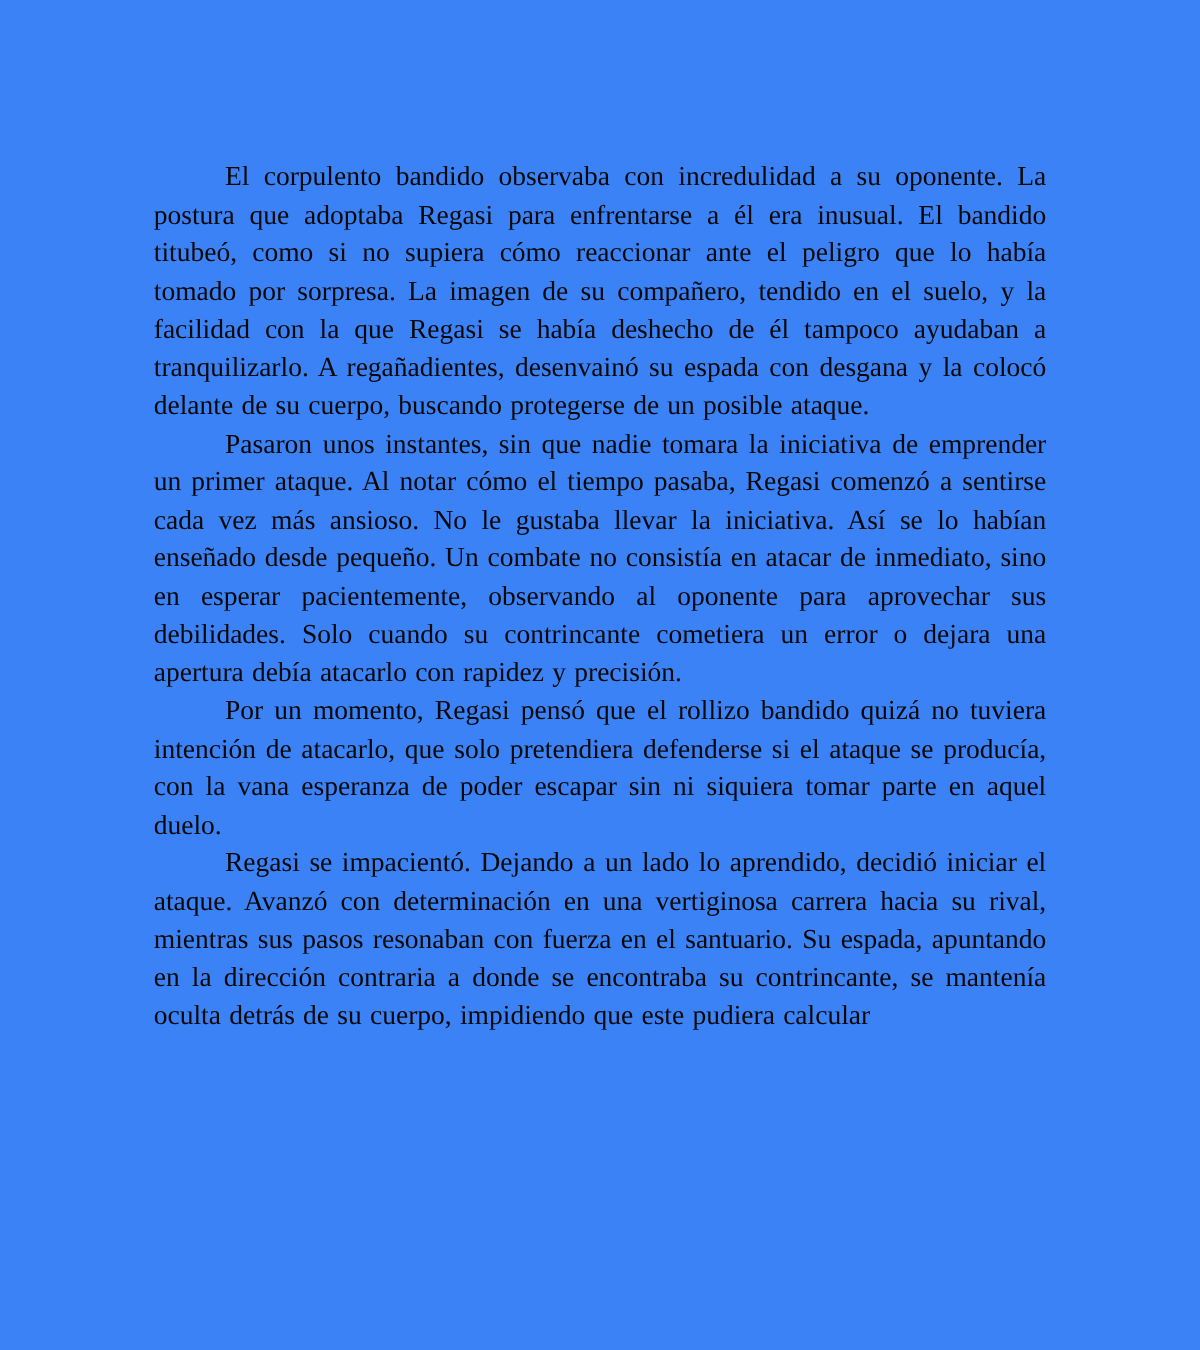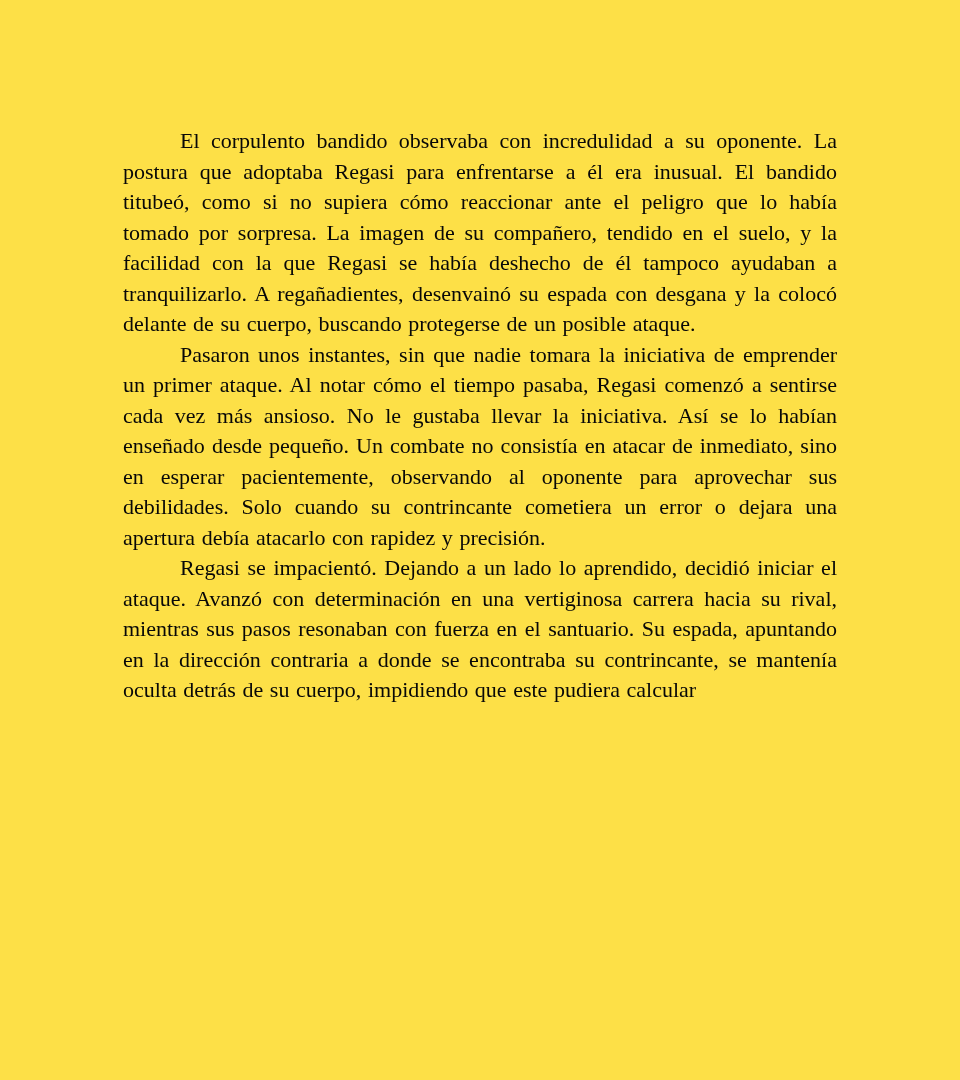--- a/index.html
+++ b/index.html
@@ -4,21 +4,21 @@
 <style>
   html, body {
     margin: 0;
     padding: 0;
     background: #ffffff;
   }
   .page {
     position: relative;
     width: 960px;
     height: 1080px;
-    background: #fde047;
+    background: #3b82f6;
     overflow: hidden;
     box-sizing: border-box;
   }
   .text-block {
     position: absolute;
     left: 123px;
     top: 126px;
     width: 714px;
     font-family: "Liberation Serif", "DejaVu Serif", serif;
     font-size: 22px;
@@ -34,15 +34,16 @@
     word-spacing: 0.05em;
   }
 </style>
 </head>
 <body>
 
 <div class="page">
   <div class="text-block">
     <p>El corpulento bandido observaba con incredulidad a su oponente. La postura que adoptaba Regasi para enfrentarse a él era inusual. El bandido titubeó, como si no supiera cómo reaccionar ante el peligro que lo había tomado por sorpresa. La imagen de su compañero, tendido en el suelo, y la facilidad con la que Regasi se había deshecho de él tampoco ayudaban a tranquilizarlo. A regañadientes, desenvainó su espada con desgana y la colocó delante de su cuerpo, buscando protegerse de un posible ataque.</p>
     <p>Pasaron unos instantes, sin que nadie tomara la iniciativa de emprender un primer ataque. Al notar cómo el tiempo pasaba, Regasi comenzó a sentirse cada vez más ansioso. No le gustaba llevar la iniciativa. Así se lo habían enseñado desde pequeño. Un combate no consistía en atacar de inmediato, sino en esperar pacientemente, observando al oponente para aprovechar sus debilidades. Solo cuando su contrincante cometiera un error o dejara una apertura debía atacarlo con rapidez y precisión.</p>
+    <p>Por un momento, Regasi pensó que el rollizo bandido quizá no tuviera intención de atacarlo, que solo pretendiera defenderse si el ataque se producía, con la vana esperanza de poder escapar sin ni siquiera tomar parte en aquel duelo.</p>
     <p>Regasi se impacientó. Dejando a un lado lo aprendido, decidió iniciar el ataque. Avanzó con determinación en una vertiginosa carrera hacia su rival, mientras sus pasos resonaban con fuerza en el santuario. Su espada, apuntando en la dirección contraria a donde se encontraba su contrincante, se mantenía oculta detrás de su cuerpo, impidiendo que este pudiera calcular</p>
   </div>
 </div>
 
 </body></html>

